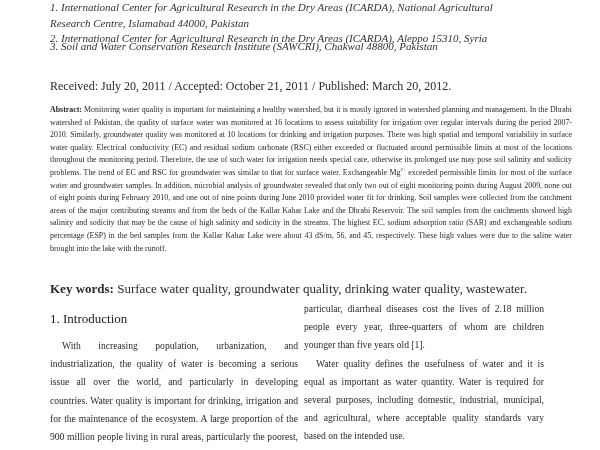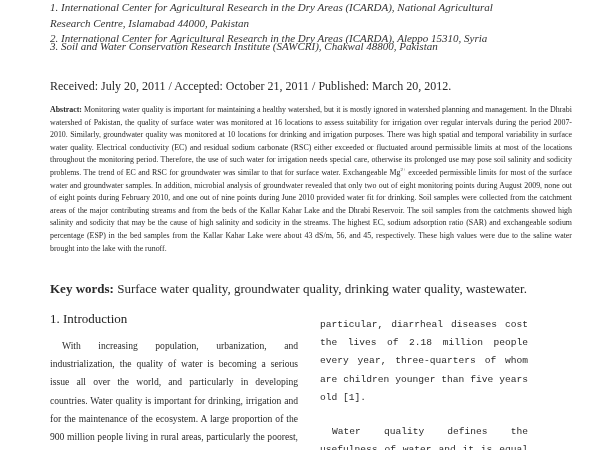--- a/index.html
+++ b/index.html
@@ -27,21 +27,21 @@
   .h1 {
     position: absolute; top: 311px; left: 0;
     font-size: 13px; font-weight: normal; color: #222;
   }
   .col {
     position: absolute; font-size: 9.6px; line-height: 18.2px;
     text-align: justify; margin: 0;
   }
   .col-left { top: 337px; left: 0; width: 248px; text-indent: 12px; }
   .col-right { top: 300px; left: 254px; width: 240px; }
-  .col-right p { margin: 16px; font-family: Liberation Mono, monospace; }
+  .col-right p { margin: 0; }
   .indent { text-indent: 12px; }
   sup { font-size: 5px; vertical-align: super; line-height: 0; }
 </style>
 </head>
 <body>
 
 <div class="page">
   <p class="affil affil-1">1. International Center for Agricultural Research in the Dry Areas (ICARDA), National Agricultural Research Centre, Islamabad 44000, Pakistan</p>
   <p class="affil affil-2">2. International Center for Agricultural Research in the Dry Areas (ICARDA), Aleppo 15310, Syria</p>
   <p class="affil affil-3">3. Soil and Water Conservation Research Institute (SAWCRI), Chakwal 48800, Pakistan</p>

